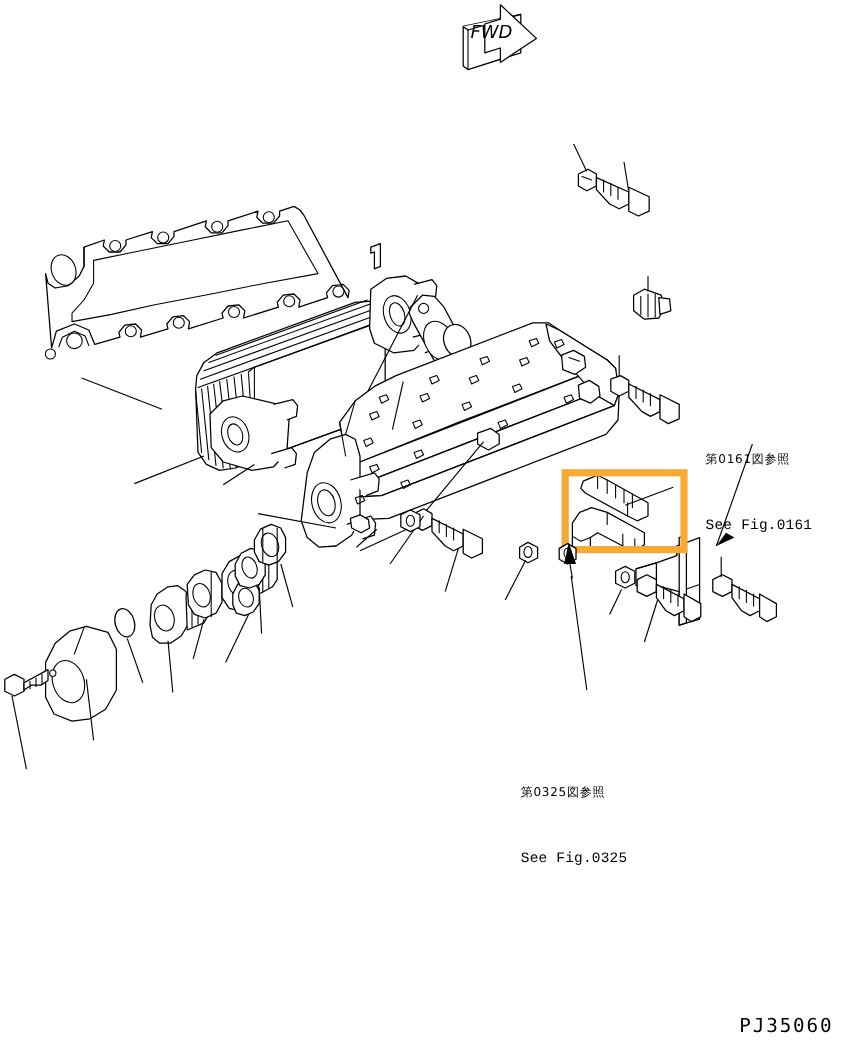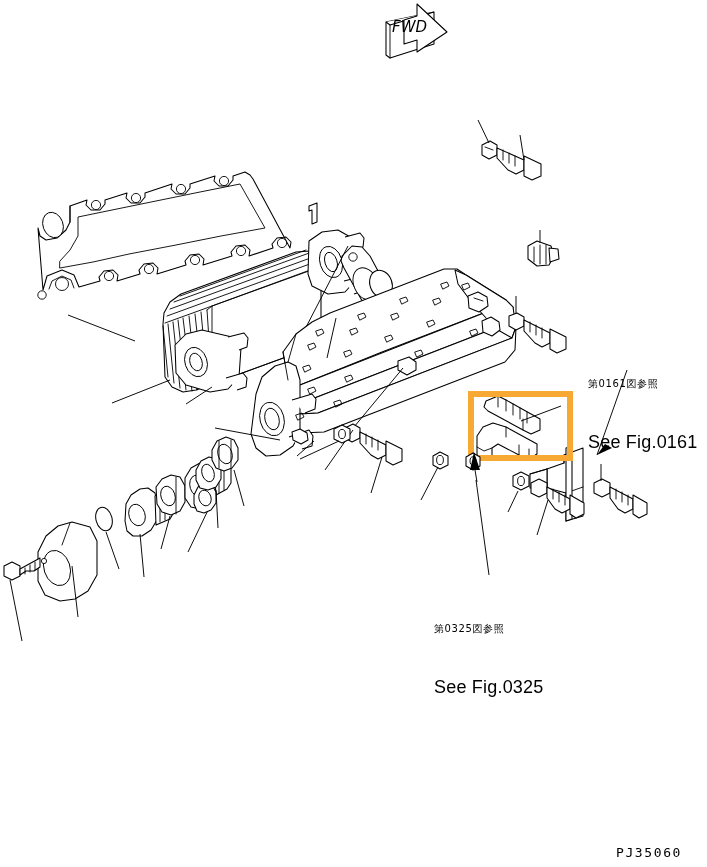--- a/index.html
+++ b/index.html
@@ -29,31 +29,31 @@
     color: #000000;
     white-space: pre;
     line-height: 1.26;
   }
   .anno-jp {
     font-family: "DejaVu Sans", sans-serif;
     font-size: 10px;
     letter-spacing: 0.6px;
   }
   .anno-en {
-    font-family: Liberation Sans, sans-serif;
-    font-size: 18px;
+    font-family: Liberation Mono, monospace;
+    font-size: 12px;
     letter-spacing: 0.2px;
   }
   #ref-0161 { left: 588px; top: 338px; }
-  #ref-0325 { left: 434px; top: 583px; }
+  #ref-0325 { left: 434px; top: 615px; }
   #sheet-code {
     left: 616px;
     top: 845px;
     font-family: "DejaVu Sans Mono", monospace;
-    font-size: 13px;
+    font-size: 16px;
     letter-spacing: 1.6px;
   }
   #fwd-label {
     left: 392px;
     top: 18px;
     font-family: "DejaVu Sans", sans-serif;
     font-size: 15px;
     font-style: italic;
     letter-spacing: 0px;
     color: #000;

